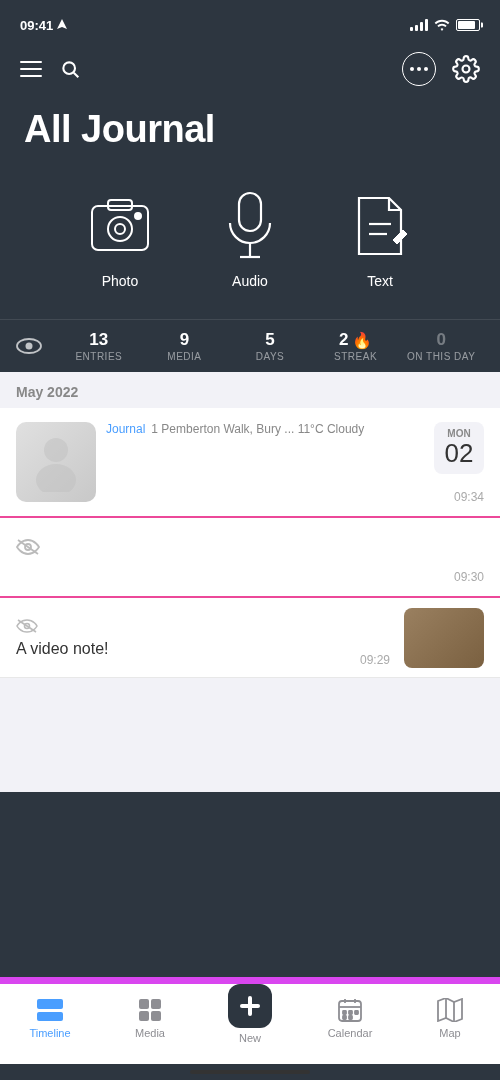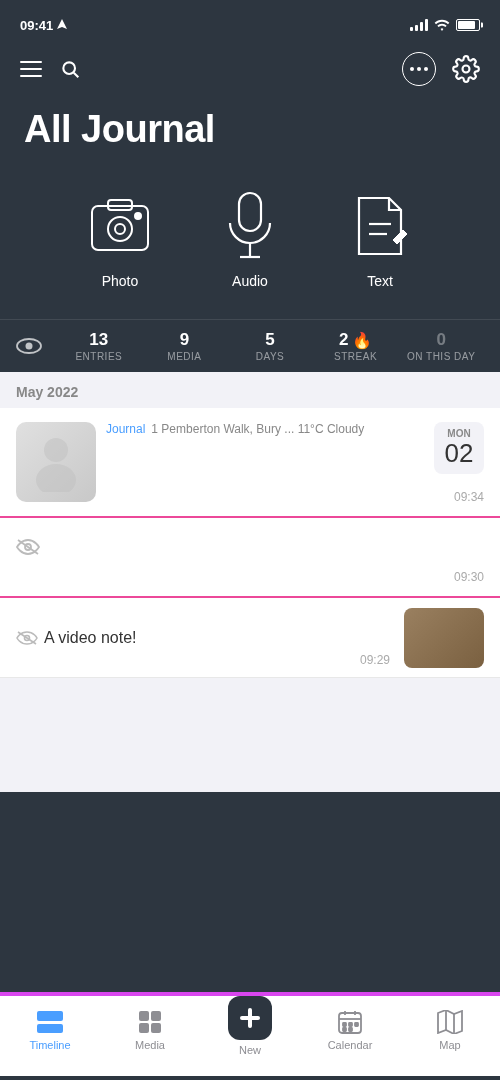--- a/index.html
+++ b/index.html
@@ -320,25 +320,25 @@
     }
     .entry-video-text {
       font-size: 16px;
       color: #333;
       font-weight: 400;
     }
 
     
     .tab-bar {
       position: fixed;
-      bottom: 4px;
+      bottom: 16px;
       left: 0;
       width: 500px;
       background: #fff;
-      border-top: 4px solid #d946ef;
+      border-top: 7px solid #d946ef;
       display: flex;
       justify-content: space-around;
       align-items: center;
       padding: 8px 0 20px;
       z-index: 100;
     }
     .tab-item {
       display: flex;
       flex-direction: column;
       align-items: center;
@@ -552,21 +552,21 @@
       <svg width="24" height="18" viewBox="0 0 24 18" fill="none" stroke="#bbb" stroke-width="1.8">
         <path d="M1 9S5 2 12 2s11 7 11 7-4 7-11 7S1 9 1 9z"></path>
         <circle cx="12" cy="9" r="3"></circle>
         <line x1="2" y1="2" x2="22" y2="16" stroke="#bbb" stroke-width="1.8"></line>
       </svg>
     </div>
     <div class="entry-time">09:30</div>
   </div>
 
   <div class="entry-video-card">
-    <div style="display:flex;gap:6px;flex:1;">
+    <div style="display:flex;flex-direction:column;gap:6px;flex:1;">
       <div style="display:flex;align-items:center;gap:6px;">
         <svg width="22" height="16" viewBox="0 0 22 16" fill="none" stroke="#bbb" stroke-width="1.6">
           <path d="M1 8S4 2 11 2s10 6 10 6-3 6-10 6S1 8 1 8z"></path>
           <circle cx="11" cy="8" r="2.5"></circle>
           <line x1="2" y1="2" x2="20" y2="14" stroke="#bbb" stroke-width="1.6"></line>
         </svg>
       </div>
       <div class="entry-video-text">A video note!</div>
     </div>
     <div class="entry-video-thumb"></div>

